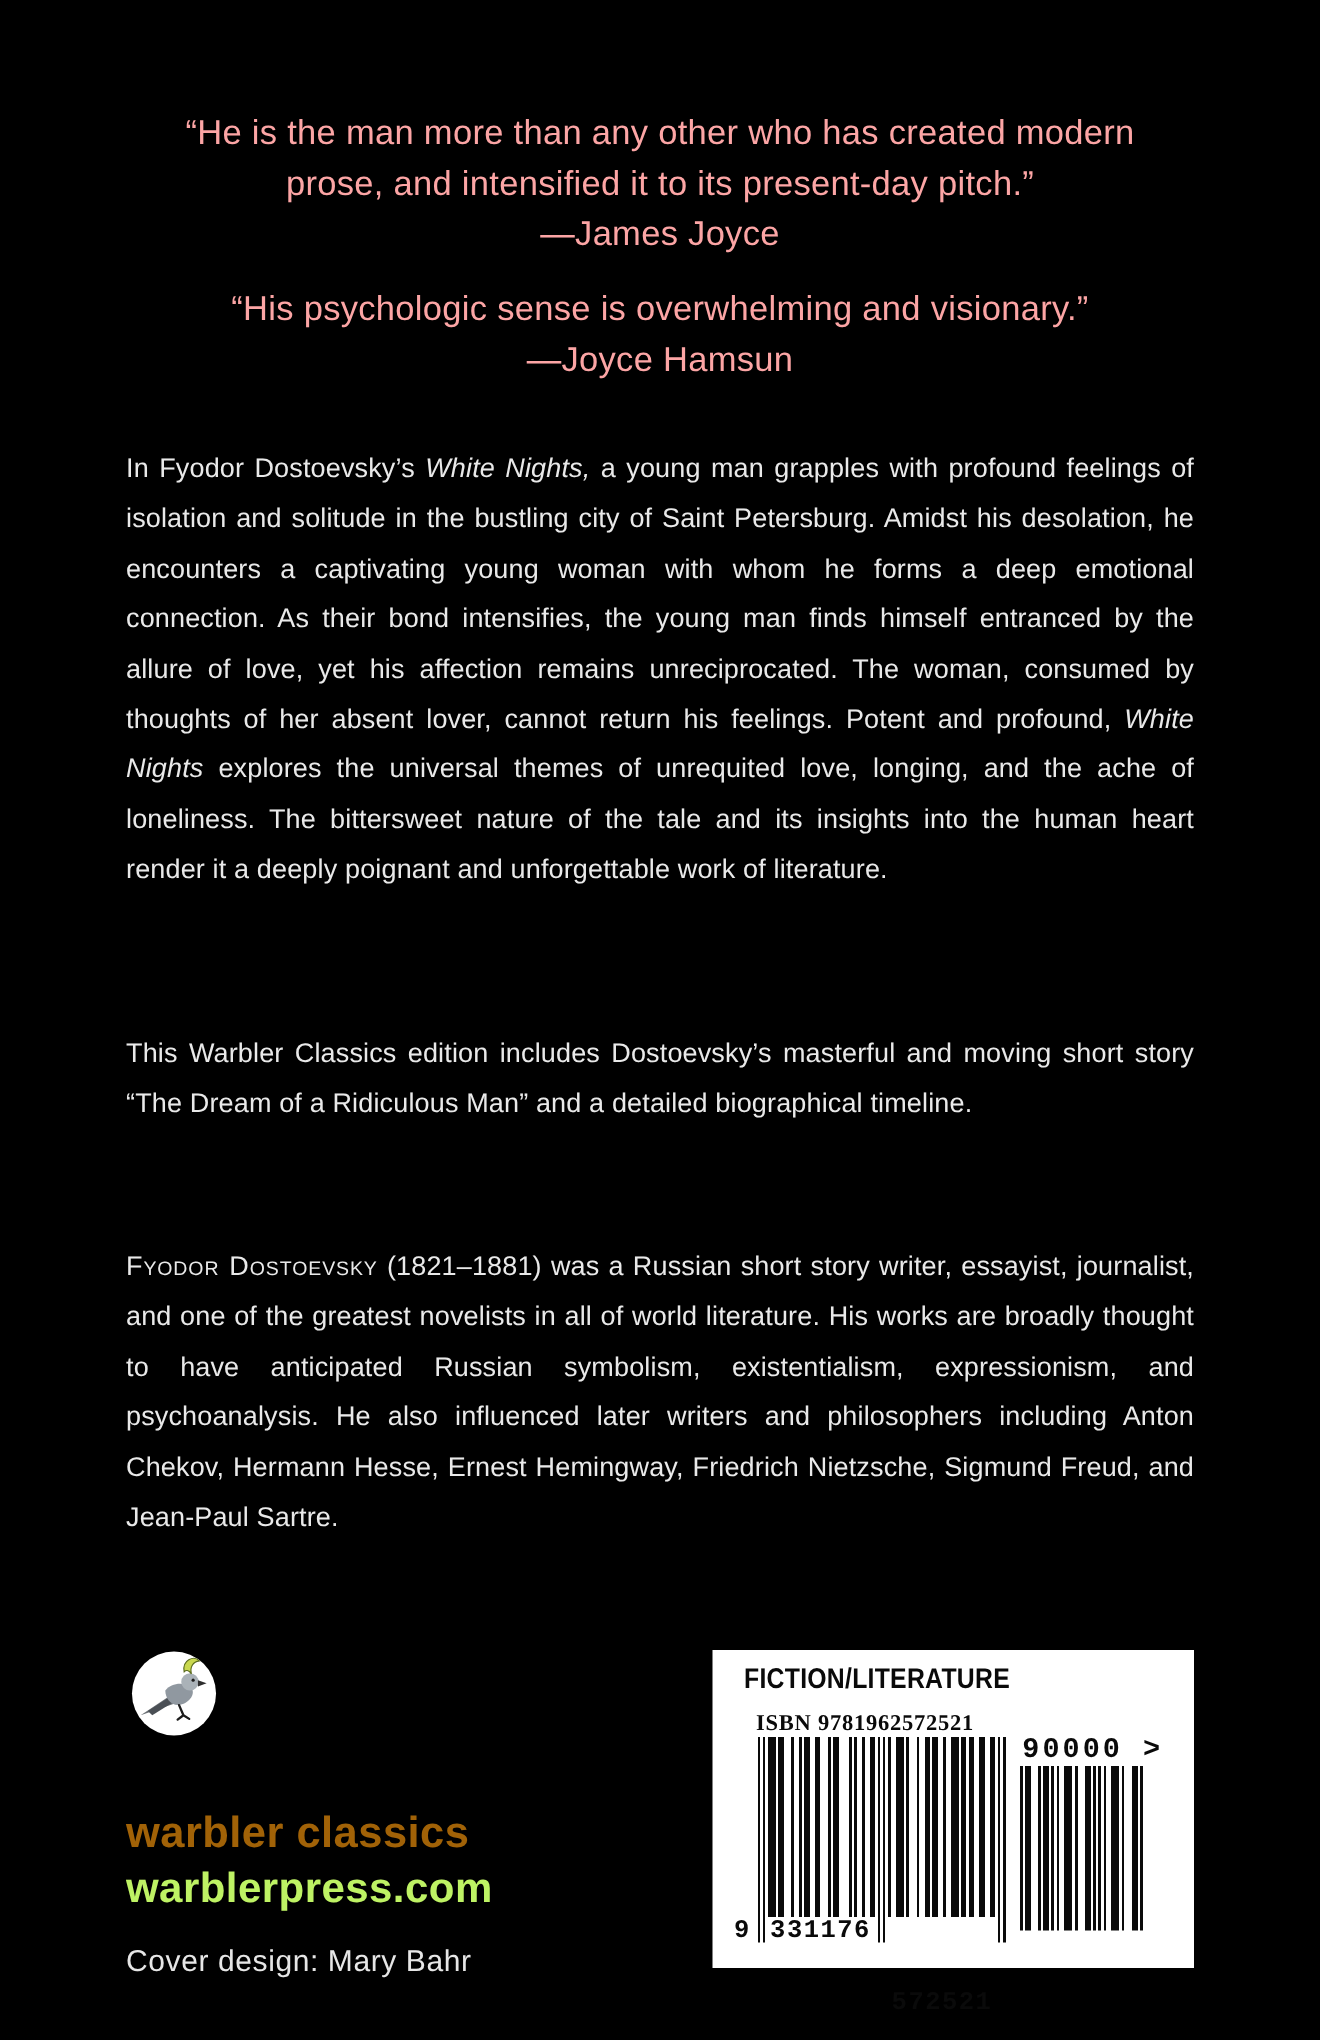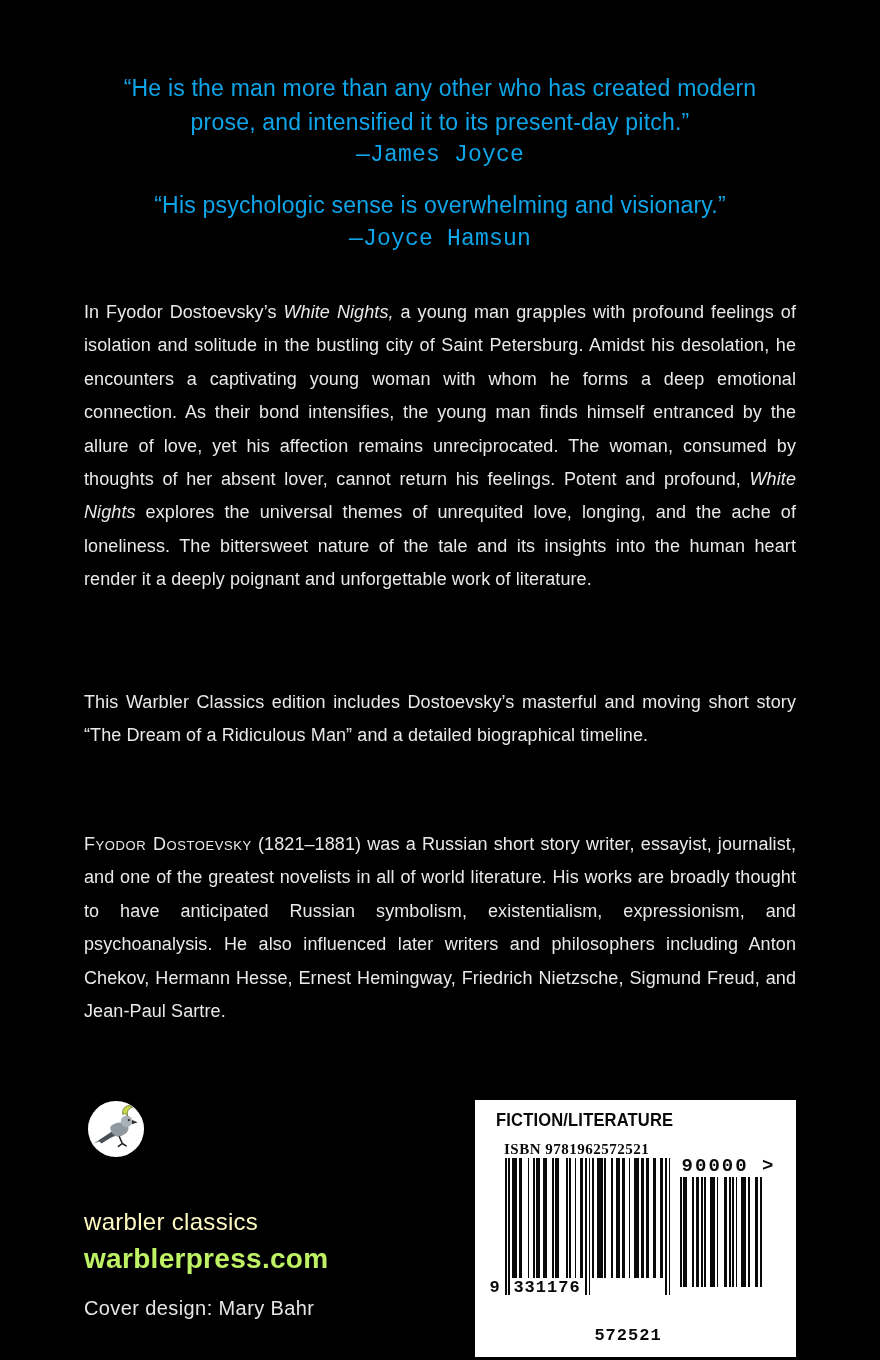--- a/index.html
+++ b/index.html
@@ -8,46 +8,46 @@
     width:880px;height:1360px;
     background:#000000;
     font-family:"Liberation Sans", sans-serif;
     color:#ececec;
     overflow:hidden;
   }
   .quote{
     position:absolute;left:110px;width:660px;
     text-align:center;
     font-size:23px;line-height:33.5px;font-weight:300;
-    color:#0ea5e9;letter-spacing:0.2px;
-  }
-  .quote .attr{margin-top:0;font-family:Liberation Mono, monospace;}
+    color:#fca5a5;letter-spacing:0.2px;
+  }
+  .quote .attr{margin-top:0;}
   .para{
     position:absolute;left:84px;width:712px;
     font-size:18px;line-height:33.4px;font-weight:300;
     text-align:justify;letter-spacing:0.1px;
     color:#e9e9e9;
   }
   .seg-italic{font-style:italic;}
   .seg-smallcaps{font-variant:small-caps;letter-spacing:0.6px;}
   #publisher-logo{position:absolute;left:87px;top:1100px;width:58px;height:58px;}
   #imprint{
     position:absolute;left:84px;top:1203px;
-    font-size:24px;line-height:38px;color:#fef9c3;font-weight:400;letter-spacing:0.3px;
+    font-size:29px;line-height:38px;color:#a16207;font-weight:700;letter-spacing:0.3px;
   }
   #website{
     position:absolute;left:84px;top:1242px;
     font-size:28px;line-height:34px;color:#bef264;font-weight:700;letter-spacing:0.3px;
   }
   #cover-credit{
     position:absolute;left:84px;top:1297px;
     font-size:20px;color:#e6e6e6;font-weight:300;letter-spacing:0.4px;
   }
   #barcode-panel{
-    position:absolute;left:475px;top:1100px;width:321px;height:257px;
+    position:absolute;left:475px;top:1100px;width:321px;height:212px;
     background:#ffffff;color:#000;
   }
   #genre-label{
     position:absolute;left:21px;top:9px;
     font-size:19px;font-weight:bold;letter-spacing:0.2px;
     transform:scaleX(0.87);transform-origin:left top;
     font-family:"Liberation Sans", sans-serif;color:#0a0a0a;
     white-space:nowrap;
   }
   #isbn-label{

